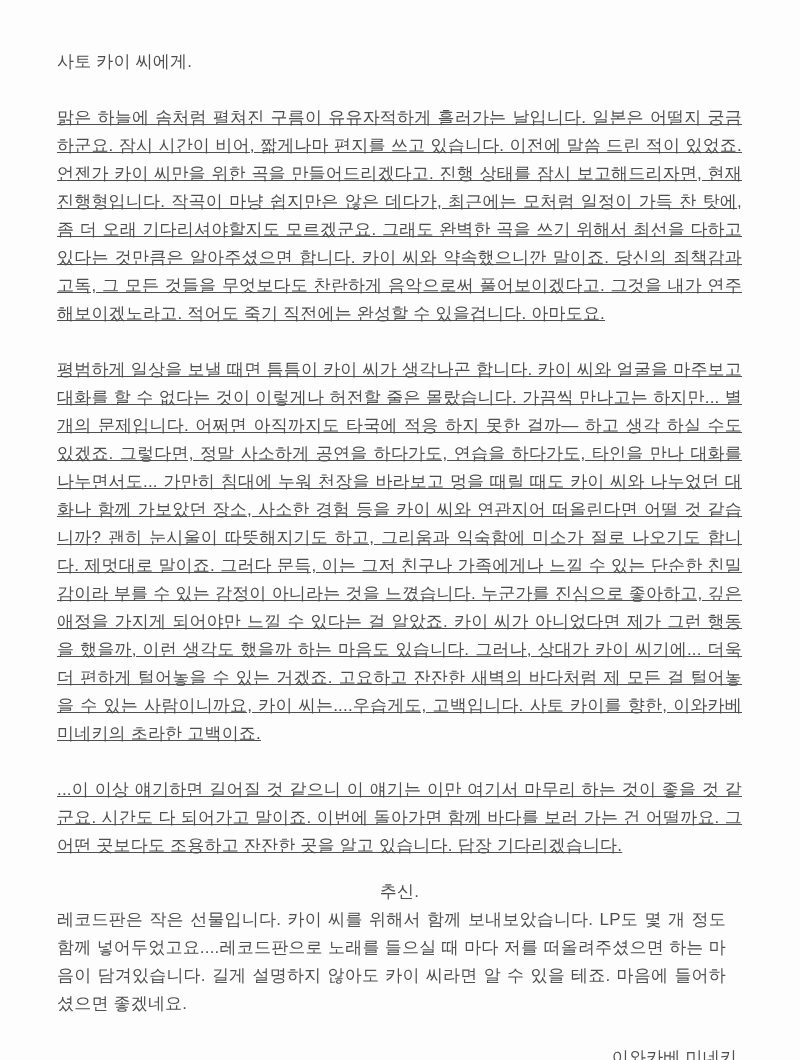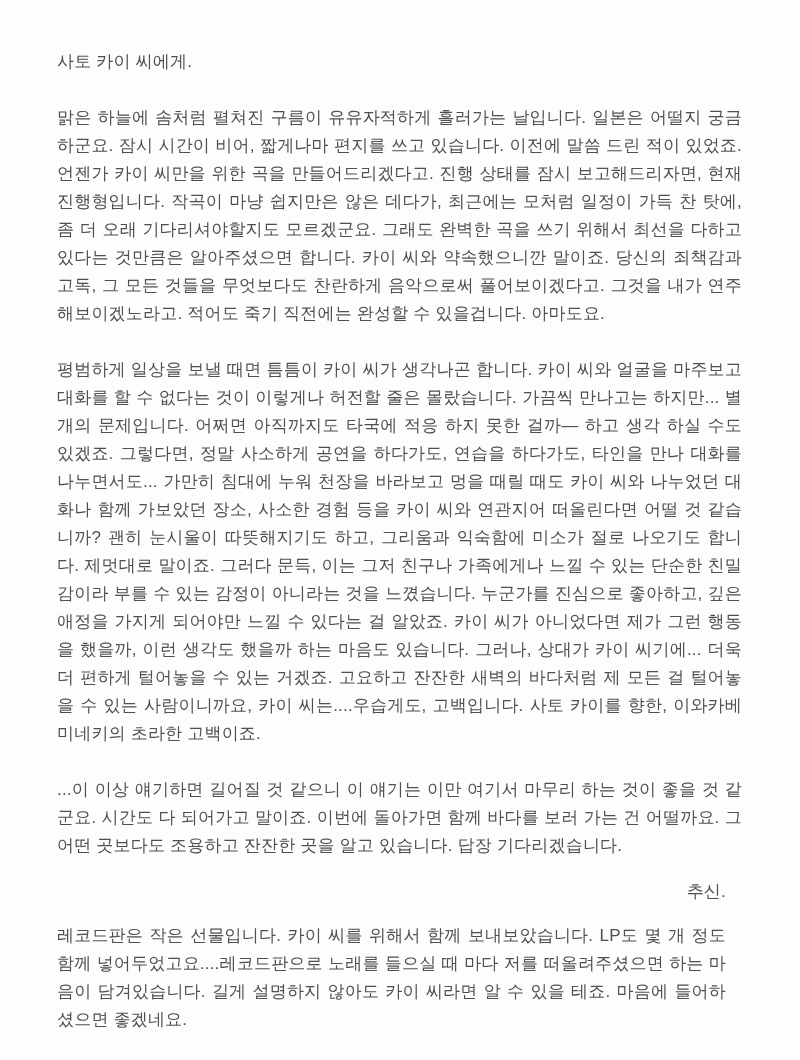--- a/index.html
+++ b/index.html
@@ -25,27 +25,28 @@
   }
   .salutation {
     margin: 0 0 28px 0;
     text-align: left;
   }
   .para {
     margin: 0 0 28px 0;
     text-align: justify;
     text-justify: inter-word;
     word-break: break-all;
+    text-decoration: underline;
   }
   .para.last-main {
     margin-bottom: 18px;
   }
   .ps-label {
-    margin: 16px;
-    text-align: right;
+    margin: 0;
+    text-align: center;
   }
   .ps-body {
     margin: 0 16px 0 0;
     text-align: justify;
     text-justify: inter-word;
     word-break: break-all;
   }
   .signature {
     margin: 26px 0 0 0;
     text-align: right;

